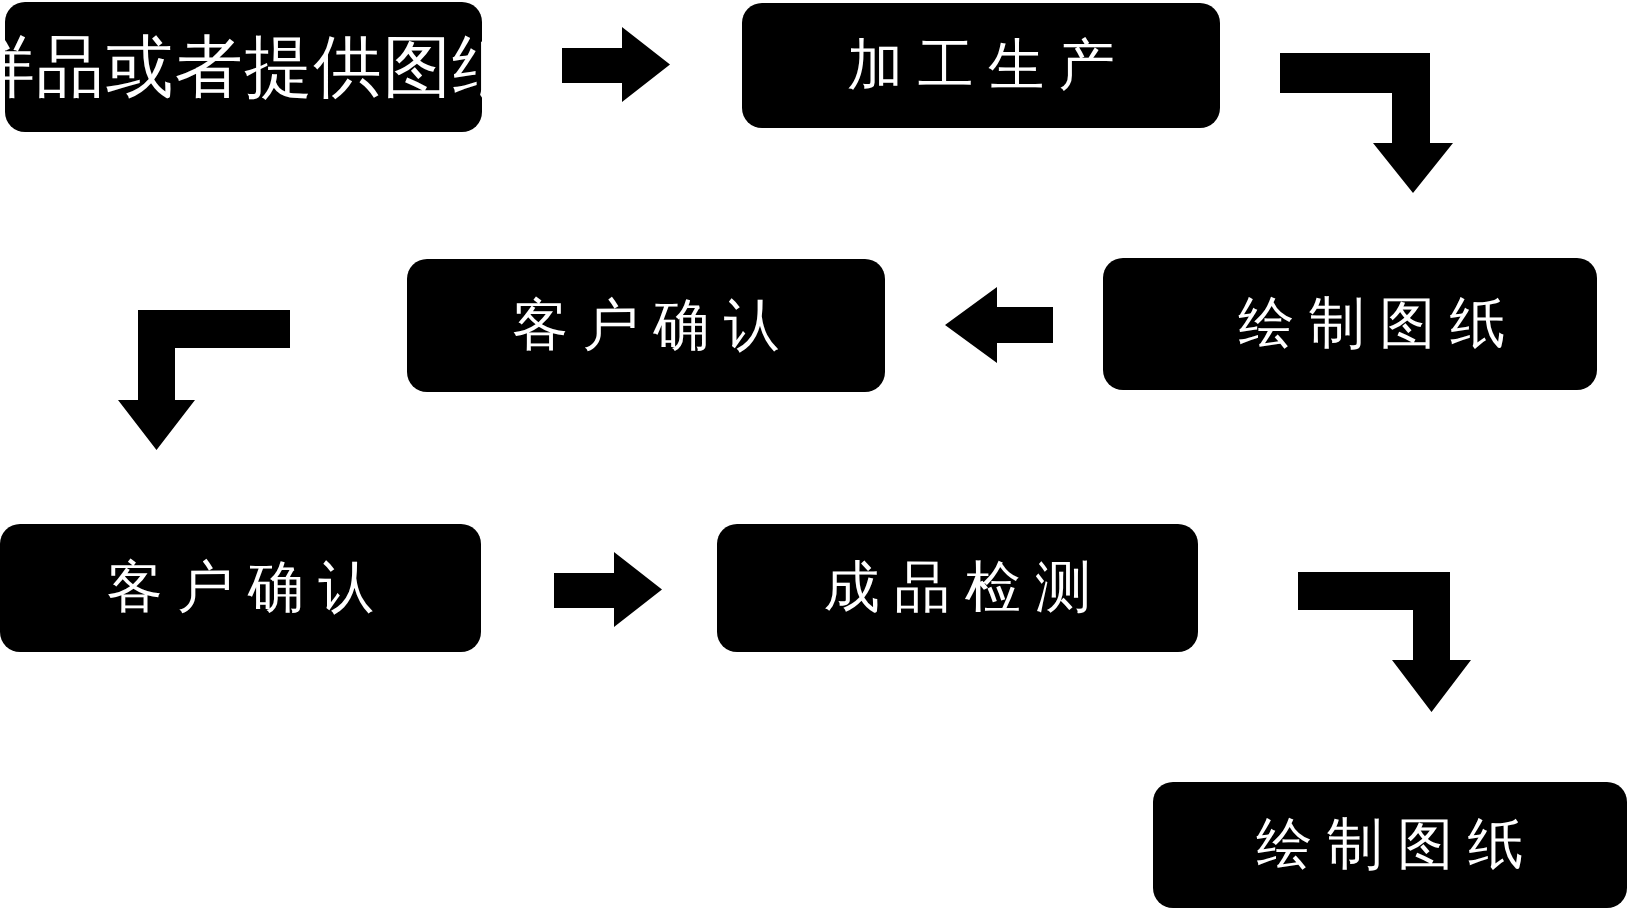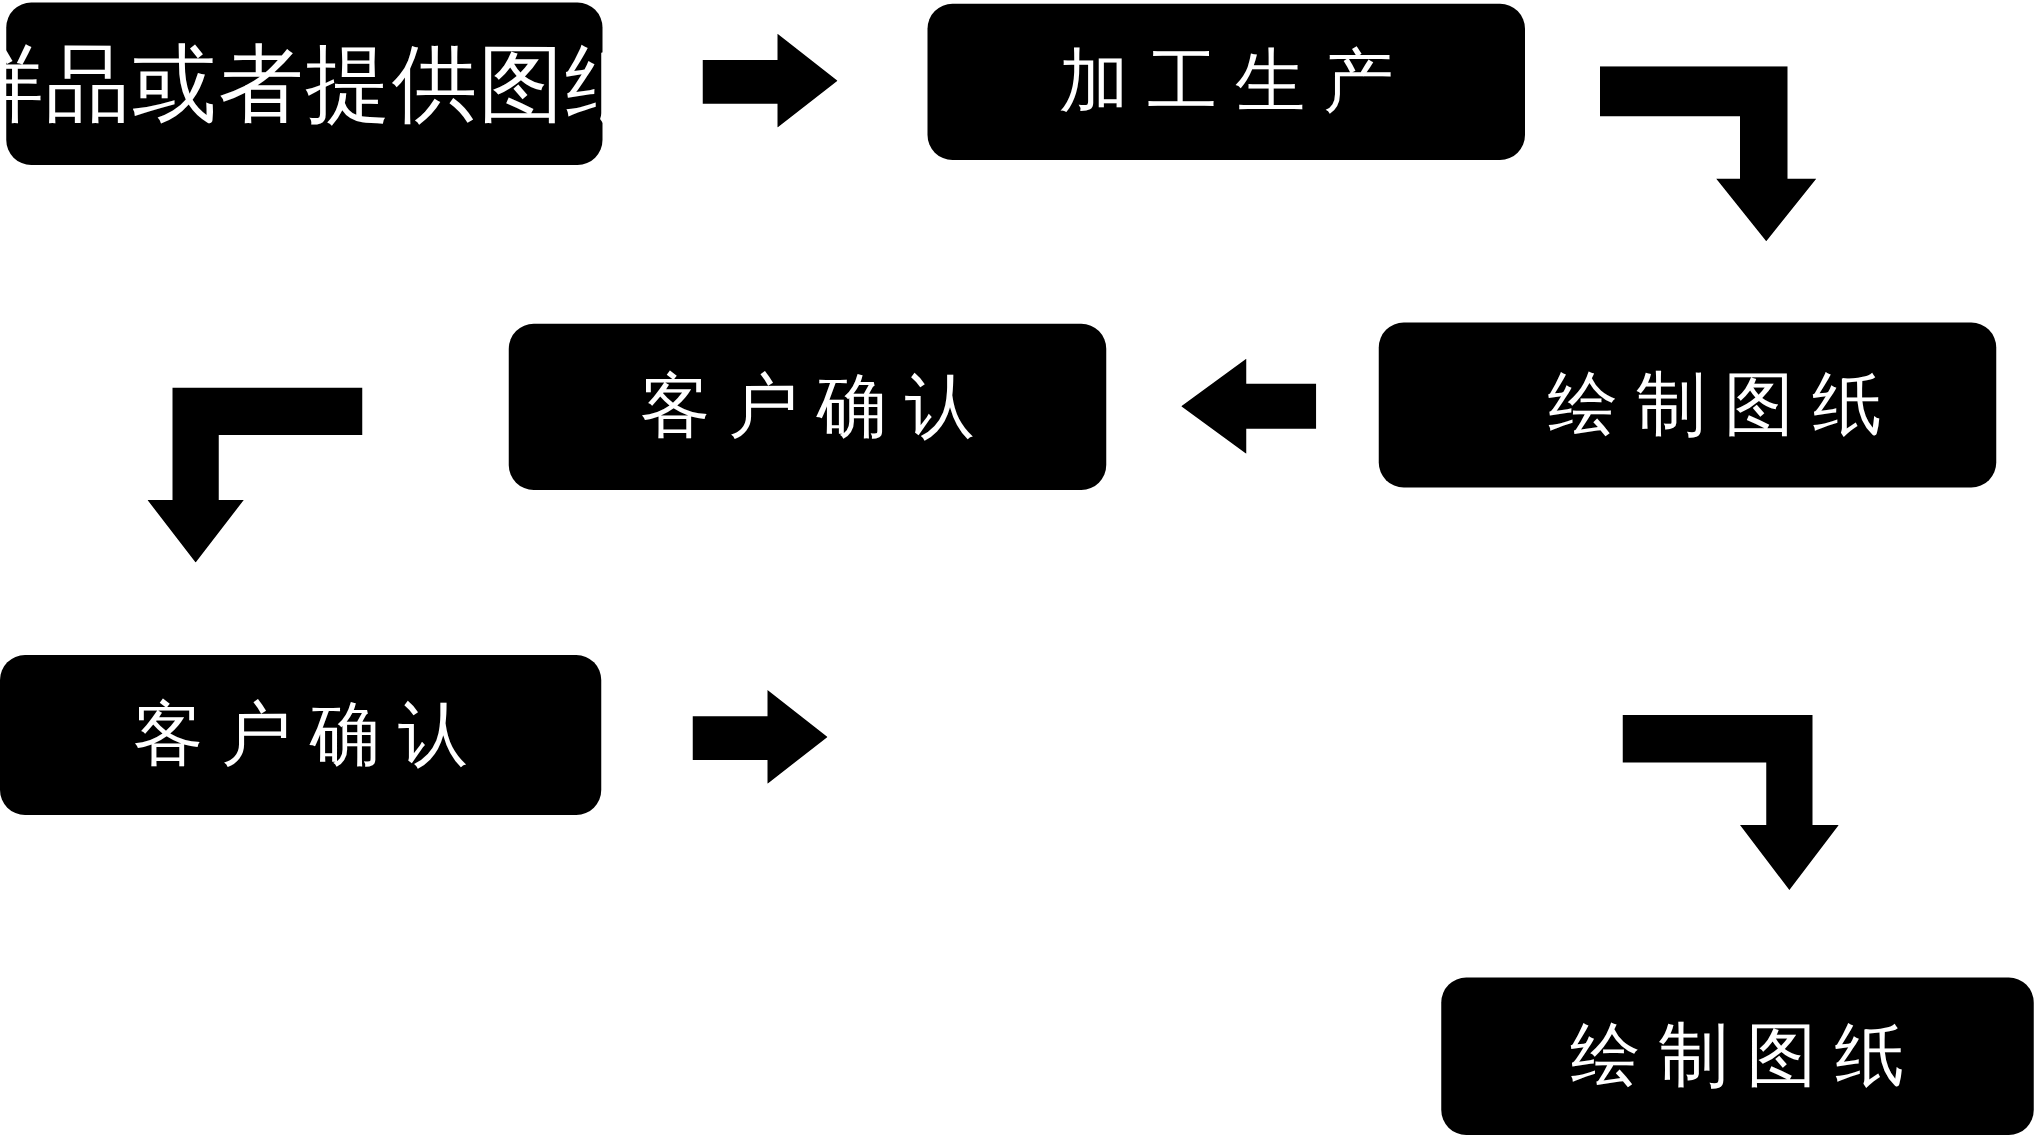--- a/index.html
+++ b/index.html
@@ -108,20 +108,23 @@
   <div class="node" id="n5">
     <span class="label">客户确认</span>
   </div>
 
   <div class="arrow" id="a3">
     <svg width="108" height="75" viewBox="0 0 108 75" xmlns="http://www.w3.org/2000/svg">
       <polygon points="0,21 60,21 60,0 108,37.5 60,75 60,56 0,56"></polygon>
     </svg>
   </div>
 
+  <div class="node" id="n6">
+    <span class="label">成品检测</span>
+  </div>
 
   <div class="arrow" id="e2">
     <svg width="173" height="140" viewBox="0 0 173 140" xmlns="http://www.w3.org/2000/svg">
       <polygon points="0,0 152,0 152,88 173,88 133.5,140 94,88 115,88 115,38 0,38"></polygon>
     </svg>
   </div>
 
   <div class="node" id="n7">
     <span class="label">绘制图纸</span>
   </div>

